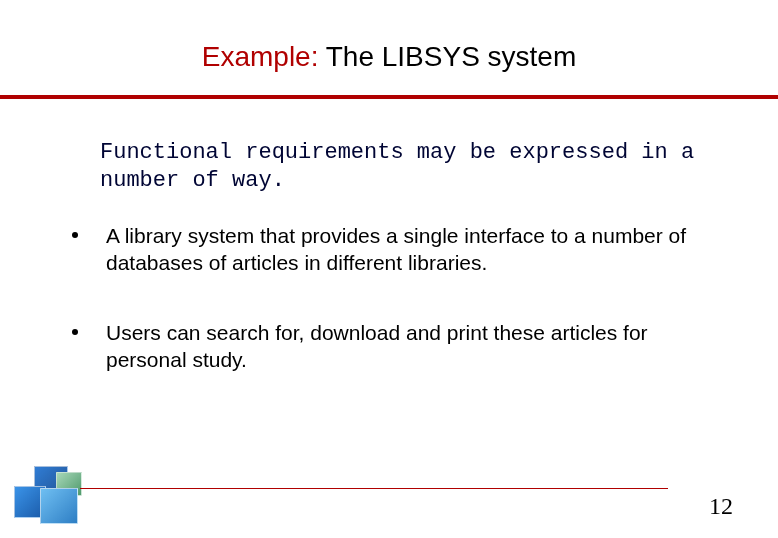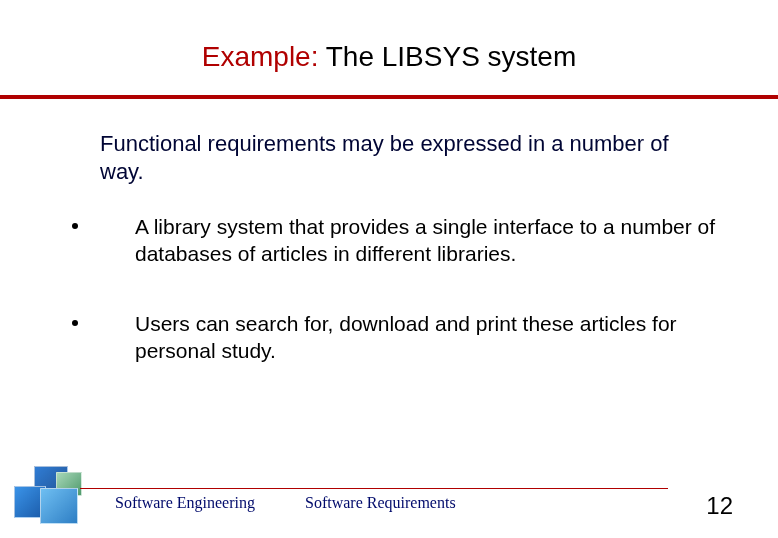--- a/index.html
+++ b/index.html
@@ -26,29 +26,30 @@
   }
 
   .body {
     position: absolute;
     top: 130px;
     left: 100px;
     right: 60px;
   }
 
   .intro {
-    font-family: Liberation Sans, sans-serif;
+    font-family: Liberation Mono, monospace;
     font-size: 22px;
     color: #000534;
     line-height: 1.25;
+    margin-top: 9px;
   }
   .intro p { margin-bottom: 28px; }
 
   .bullets { margin-top: 16px; }
-  .bullet-row { display: flex; align-items: flex-start; margin-bottom: 42px; gap: 29px; }
+  .bullet-row { display: flex; align-items: flex-start; margin-bottom: 42px; }
   .dot {
     width: 6px; height: 6px; border-radius: 50%; background: #000;
     margin-top: 10px; margin-right: 28px; flex: 0 0 6px;
     margin-left: -28px;
   }
   .bullet-text {
     font-family: Arial, Helvetica, sans-serif;
     font-size: 21px;
     line-height: 1.3;
     color: #000;
@@ -75,21 +76,21 @@
     font-family: "Times New Roman", Times, serif;
     font-size: 16px;
     color: #000a6b;
   }
   .ft1 { left: 115px; }
   .ft2 { left: 305px; }
   .pagenum {
     position: absolute;
     right: 45px;
     bottom: 18px;
-    font-family: Liberation Sans, sans-serif;
+    font-family: Liberation Serif, serif;
     font-size: 24px;
     color: #000;
   }
 
   
   .corner {
     position: absolute;
     left: 10px;
     bottom: 12px;
     width: 80px;
@@ -132,16 +133,14 @@
 
 <div class="corner">
   <div class="sq sqA"></div>
   <div class="sq sqD"></div>
   <div class="sq sqB"></div>
   <div class="sq sqC"></div>
 </div>
 
 <div class="footer">
   <div class="footer-line"></div>
-  <div class="footer-text ft1">Software Engineering</div>
-  <div class="footer-text ft2">Software Requirements</div>
 </div>
 <div class="pagenum">12</div>
 
 </body></html>

